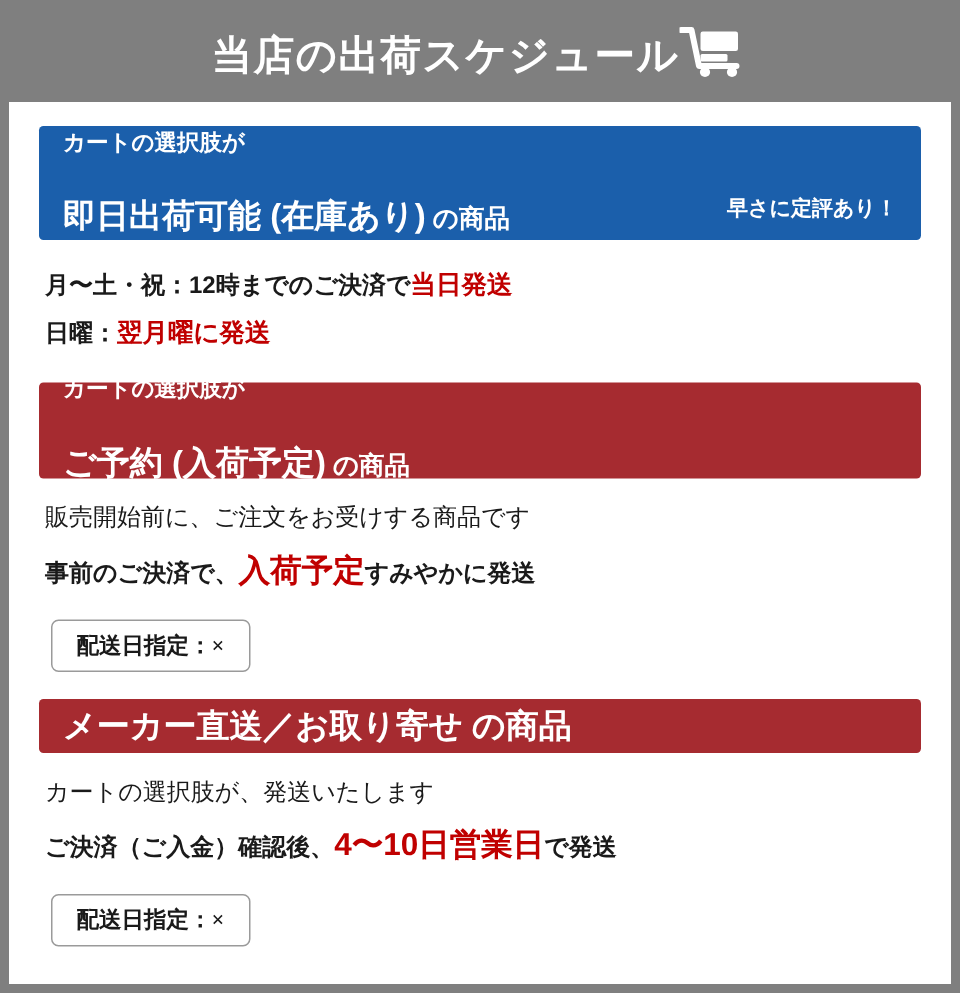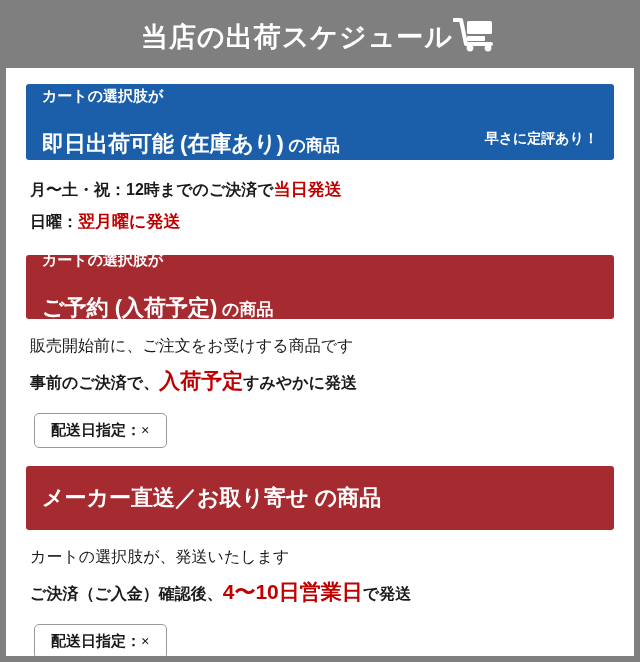--- a/index.html
+++ b/index.html
@@ -86,21 +86,21 @@
   }
   .banner-single {
     font-size: 22px;
     font-weight: bold;
     line-height: 1.3;
     white-space: nowrap;
   }
 
   .banner-blue-1 { height: 76px; margin-bottom: 14px; }
   .banner-red-1  { height: 64px; margin-top: 16px; margin-bottom: 12px; }
-  .banner-red-2  { height: 64px; margin-top: 18px; margin-bottom: 12px; }
+  .banner-red-2  { height: 36px; margin-top: 18px; margin-bottom: 12px; }
 
   
   .rows { padding: 0 4px; }
   .row {
     font-size: 16px;
     color: #1a1a1a;
     line-height: 1.9;
     white-space: nowrap;
   }
   .row .label { font-weight: bold; }

